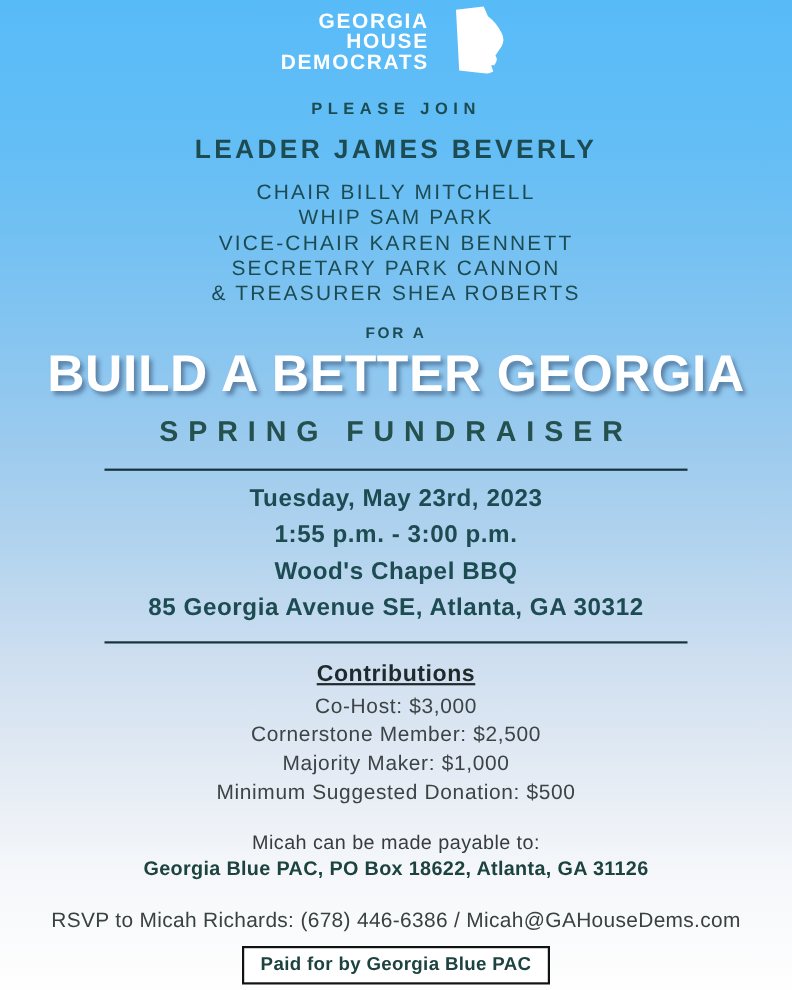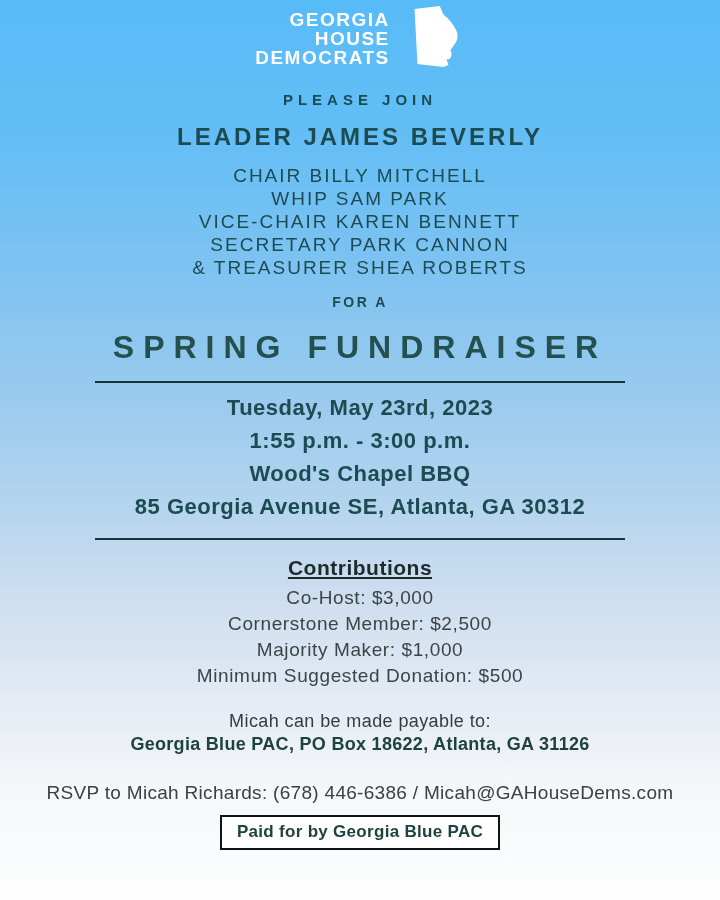--- a/index.html
+++ b/index.html
@@ -13,21 +13,21 @@
   .logo-text{color:#ffffff;font-weight:bold;font-size:19px;line-height:19px;letter-spacing:1.5px;text-align:right;padding-top:3px;}
   .logo-icon{width:68px;height:62px;display:block;}
   
   .please-join{margin-top:24px;font-size:15px;letter-spacing:5px;font-weight:600;color:#1d4b52;}
   .leader{margin-top:15px;font-size:24px;letter-spacing:3px;font-weight:600;color:#1d4b52;}
   .officers{margin-top:13px;}
   .officer{font-size:19px;line-height:23px;letter-spacing:2px;font-weight:400;color:#1d4b52;}
   .for-a{margin-top:15px;font-size:14px;letter-spacing:2.5px;font-weight:600;color:#1d4b52;}
   .title{margin-top:3px;font-size:47px;line-height:52px;font-weight:800;letter-spacing:0.5px;color:#ffffff;
          text-shadow:3px 4px 4px rgba(55,82,118,0.60);}
-  .subtitle{margin-top:23px;font-size:32px;line-height:28px;font-weight:700;letter-spacing:9px;color:#24504e;}
+  .subtitle{margin-top:13px;font-size:26px;line-height:28px;font-weight:700;letter-spacing:9px;color:#24504e;}
   
   .rule{width:530px;margin:20px auto 0;border:none;border-top:2px solid #16333b;height:0;}
   .rule.lower{margin-top:15px;}
   
   .event{margin-top:8px;}
   .event div{font-size:22px;line-height:33px;font-weight:700;color:#1d4b52;letter-spacing:0.5px;}
   
   .contrib-heading{margin-top:16px;font-size:21px;line-height:24px;font-weight:700;color:#1f2a2c;text-decoration:underline;letter-spacing:0.5px;}
   .levels{margin-top:5px;}
   .level{font-size:19px;line-height:26px;color:#3c4446;letter-spacing:0.6px;}
@@ -62,20 +62,21 @@
 
   <div class="officers">
     <div class="officer">CHAIR BILLY MITCHELL</div>
     <div class="officer">WHIP SAM PARK</div>
     <div class="officer">VICE-CHAIR KAREN BENNETT</div>
     <div class="officer">SECRETARY PARK CANNON</div>
     <div class="officer">&amp; TREASURER SHEA ROBERTS</div>
   </div>
 
   <div class="for-a">FOR A</div>
+  <div class="title">BUILD A BETTER GEORGIA</div>
   <div class="subtitle">SPRING FUNDRAISER</div>
 
   <hr class="rule">
 
   <div class="event">
     <div>Tuesday, May 23rd, 2023</div>
     <div>1:55 p.m. - 3:00 p.m.</div>
     <div>Wood's Chapel BBQ</div>
     <div>85 Georgia Avenue SE, Atlanta, GA 30312</div>
   </div>

